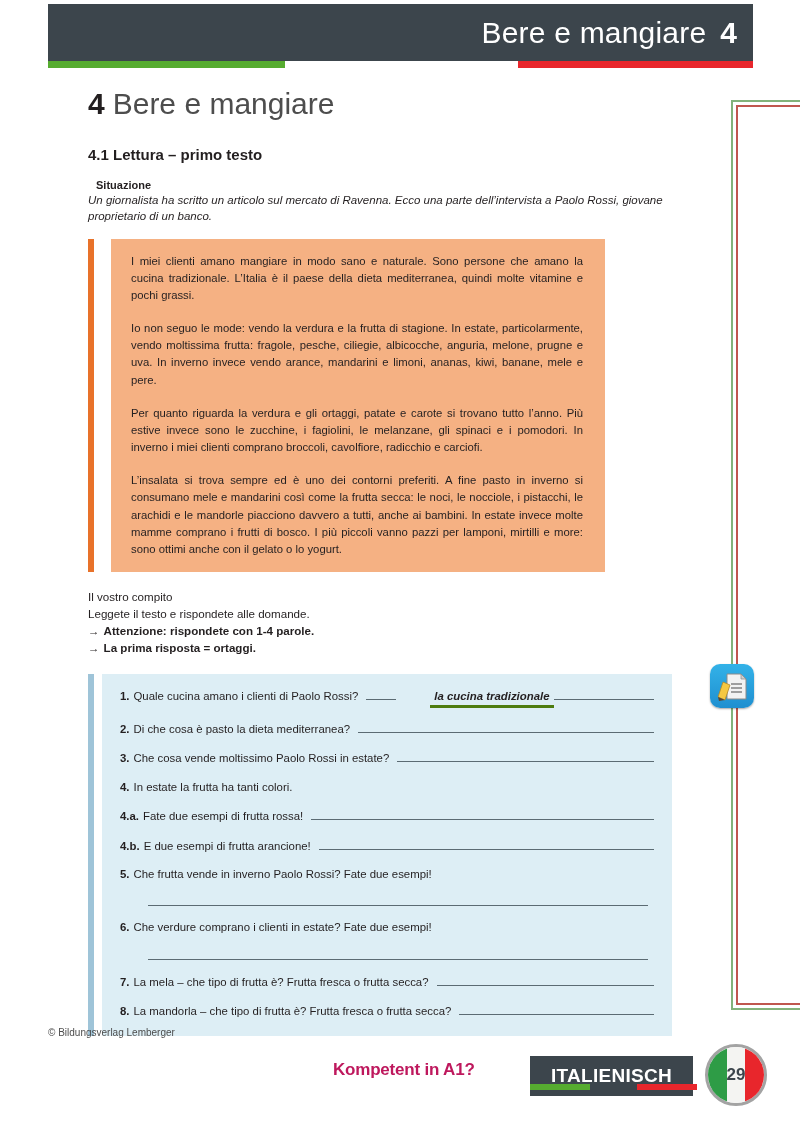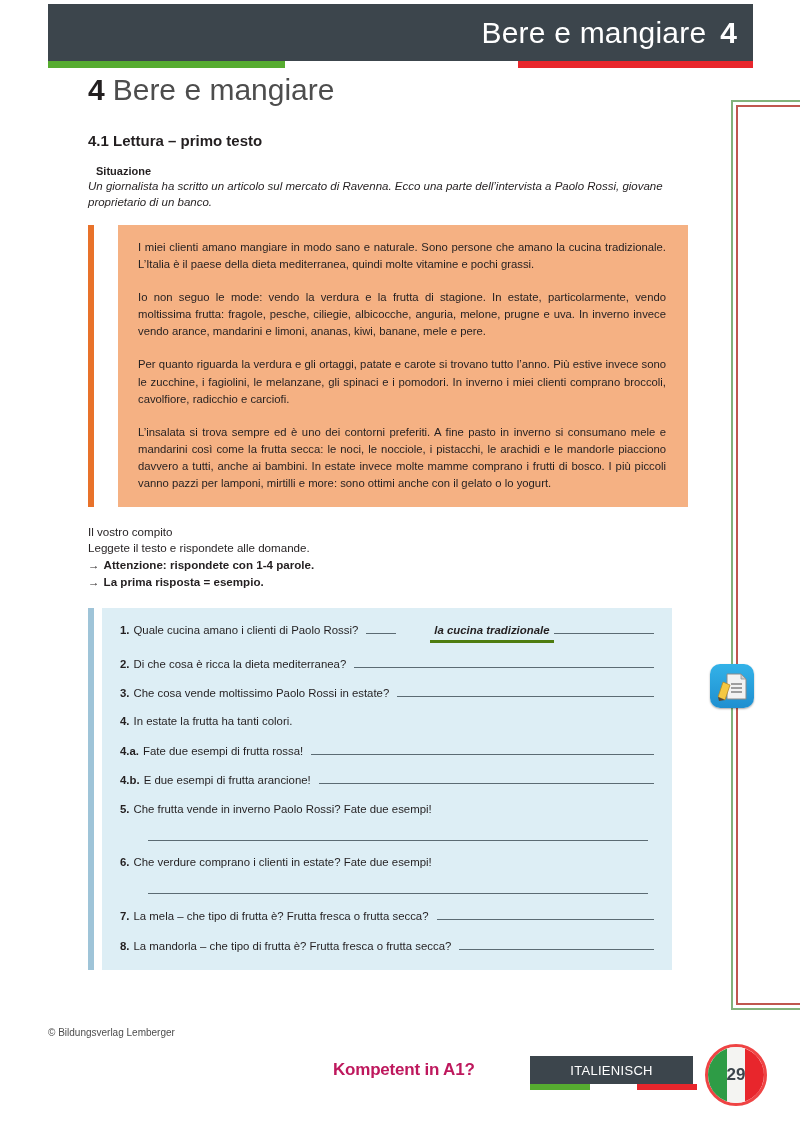--- a/index.html
+++ b/index.html
@@ -78,21 +78,21 @@
     width: 120px;
     height: 900px;
     border: 2px solid #c0574f;
     box-sizing: border-box;
   }
 
   
   .content {
     position: absolute;
     left: 88px;
-    top: 72px;
+    top: 86px;
     width: 600px;
   }
   .chapter-title {
     font-size: 30px;
     font-weight: 300;
     color: #4d4d4d;
     margin: 0 0 24px 0;
     line-height: 1.2;
   }
   .chapter-title .num {
@@ -127,25 +127,25 @@
   }
   .reading-accent {
     position: absolute;
     left: 0;
     top: 0;
     width: 6px;
     height: 100%;
     background: #e8722a;
   }
   .reading-box {
-    margin-left: 30px;
+    margin-left: 23px;
     background: #f5b183;
     padding: 14px 22px 14px 20px;
     box-sizing: border-box;
-    width: 570px;
+    width: 494px;
   }
   .reading-box p {
     margin: 0 0 16px 0;
     font-size: 11.3px;
     line-height: 1.52;
     text-align: justify;
     color: #231f20;
   }
   .reading-box p:last-child { margin-bottom: 0; }
 
@@ -250,25 +250,25 @@
     font-size: 17px;
     font-weight: bold;
     color: #be185d;
     letter-spacing: -0.2px;
   }
   .footer-lang-box {
     position: absolute;
     left: 530px;
     top: 1056px;
     width: 163px;
-    height: 28px;
+    height: 40px;
     background: #3c454c;
     color: #ffffff;
-    font-size: 13px;
-    font-weight: normal;
+    font-size: 19px;
+    font-weight: bold;
     display: flex;
     align-items: center;
     justify-content: center;
     letter-spacing: 0.3px;
   }
   .footer-stripe-green {
     position: absolute;
     left: 530px;
     top: 1084px;
     width: 60px;
@@ -283,21 +283,21 @@
     height: 6px;
     background: #e8262c;
   }
   .page-badge {
     position: absolute;
     left: 705px;
     top: 1044px;
     width: 62px;
     height: 62px;
     border-radius: 50%;
-    border: 3px solid #ef4444;
+    border: 3px solid #a3a3a3;
     box-sizing: border-box;
     overflow: hidden;
     display: flex;
     align-items: center;
     justify-content: center;
     background: #ffffff;
   }
   .page-badge .flag {
     position: absolute;
     left: 0; top: 0; right: 0; bottom: 0;
@@ -363,39 +363,39 @@
     </div>
   </div>
 
   <div class="task">
     <p class="task-line">Il vostro compito</p>
     <p class="task-line">Leggete il testo e rispondete alle domande.</p>
     <p class="task-line bold">
       <span class="arrow">→</span><span>Attenzione: rispondete con 1-4 parole.</span>
     </p>
     <p class="task-line bold">
-      <span class="arrow">→</span><span>La prima risposta = esempio.</span>
+      <span class="arrow">→</span><span>La prima risposta = ortaggi.</span>
     </p>
   </div>
 
   <div class="qbox-wrap">
     <div class="qbox-accent"></div>
     <div class="qbox">
 
       <div class="q-row">
         <span class="q-num">1.</span>
         <span class="q-text">Quale cucina amano i clienti di Paolo Rossi?</span>
         <span class="q-fill-lead"></span>
         <span class="q-answer">la cucina tradizionale</span>
         <span class="q-fill" style="margin-left:0;"></span>
       </div>
 
       <div class="q-row">
         <span class="q-num">2.</span>
-        <span class="q-text">Di che cosa è ricca la dieta mediterranea?</span>
+        <span class="q-text">Di che cosa è pasto la dieta mediterranea?</span>
         <span class="q-fill"></span>
       </div>
 
       <div class="q-row">
         <span class="q-num">3.</span>
         <span class="q-text">Che cosa vende moltissimo Paolo Rossi in estate?</span>
         <span class="q-fill"></span>
       </div>
 
       <div class="q-row">

